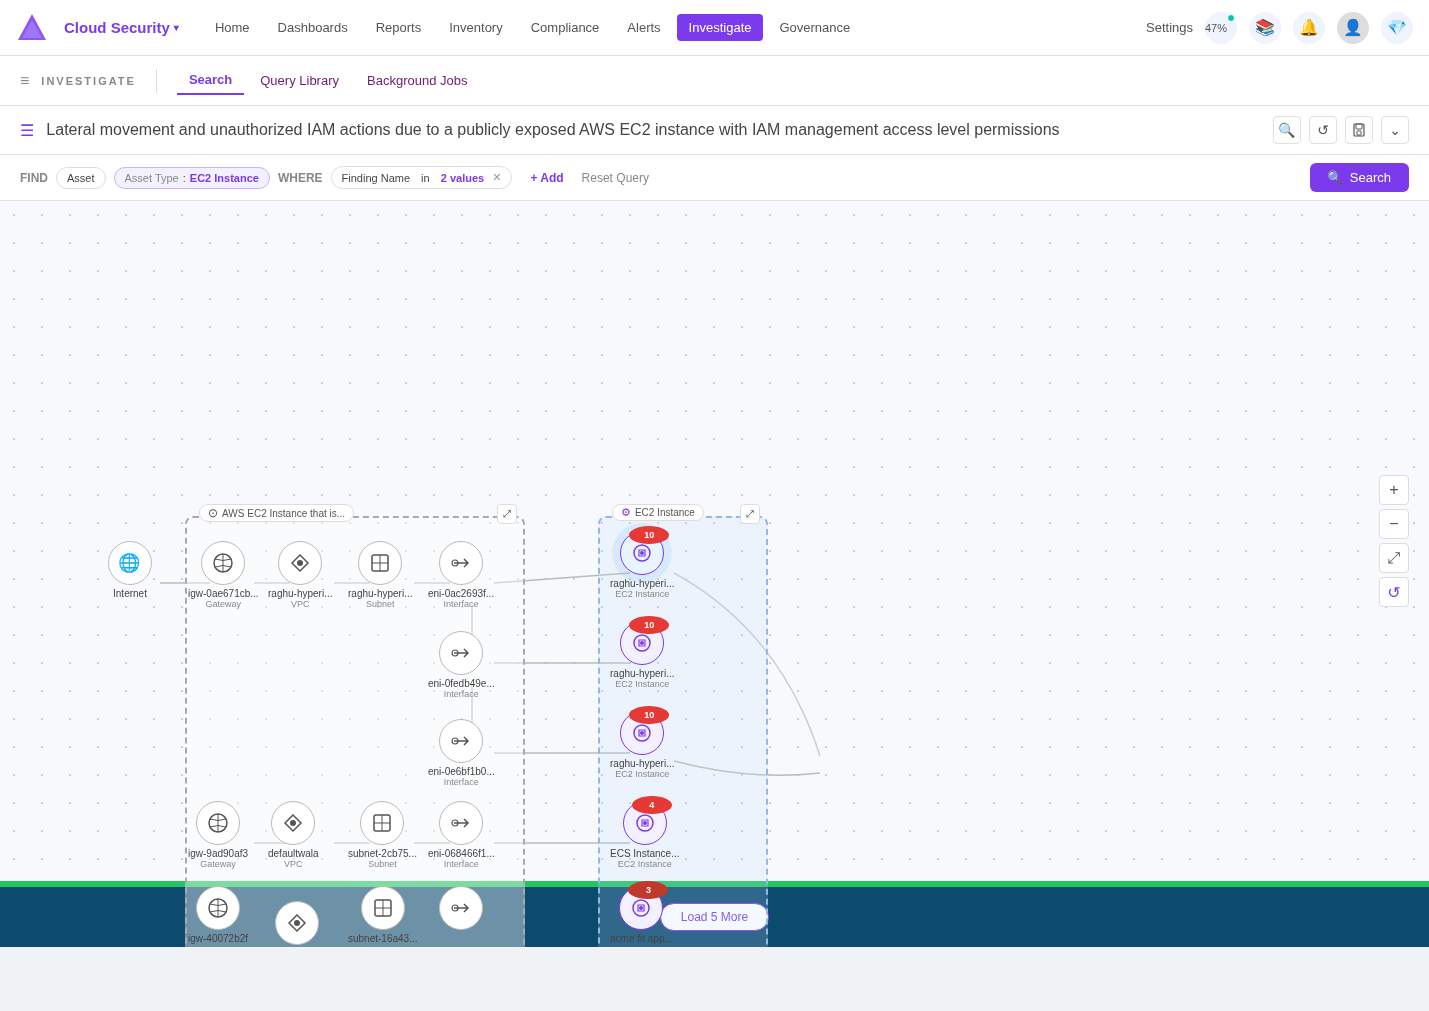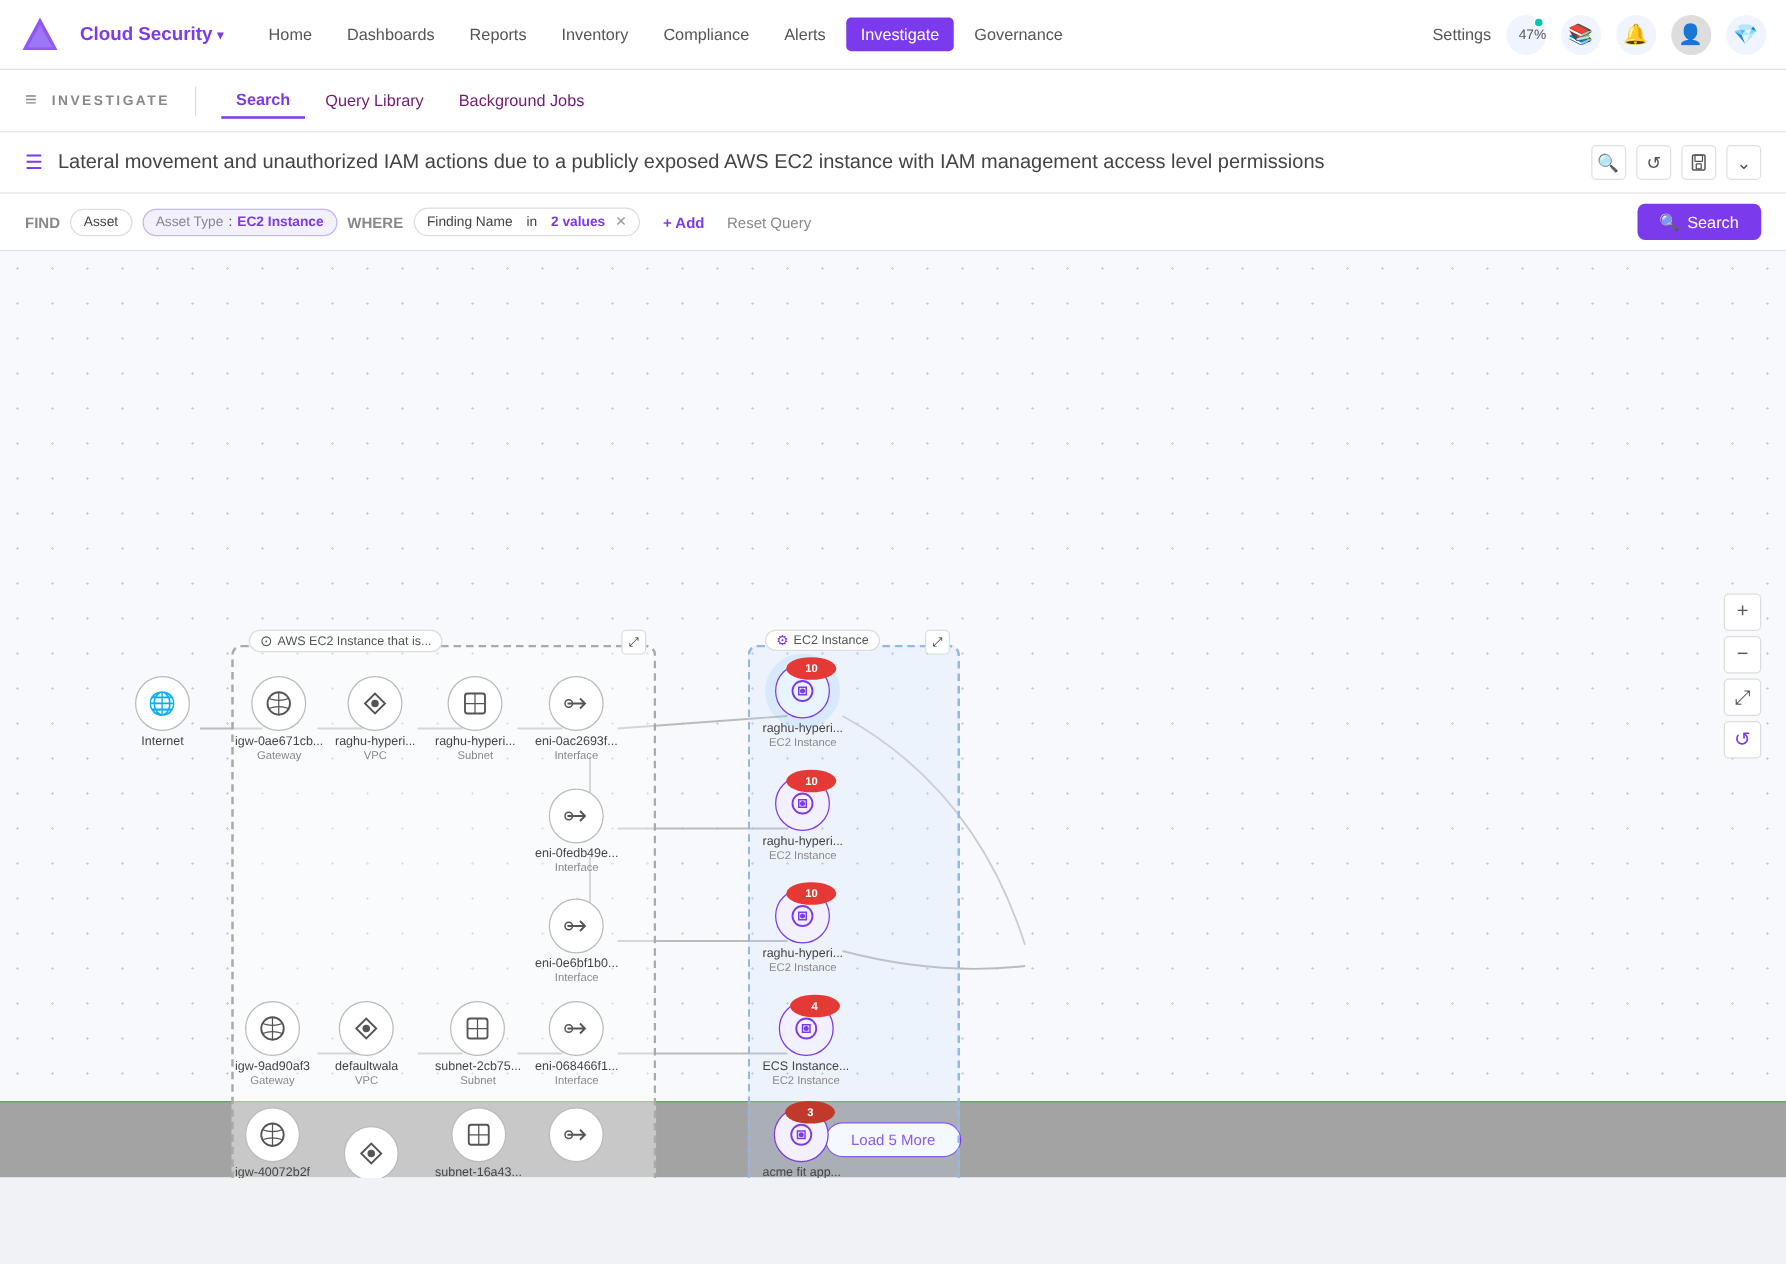--- a/index.html
+++ b/index.html
@@ -21,21 +21,21 @@
     }
     .nav-item.active { background: #7c3aed; color: #fff; font-weight: 500; }
     .nav-right { display: flex; align-items: center; gap: 12px; margin-left: auto; }
     .nav-right .settings { font-size: 13px; color: #555; cursor: pointer; }
     .avatar-circle {
       width: 32px; height: 32px; border-radius: 50%; background: #e0e0e0;
       display: flex; align-items: center; justify-content: center; font-size: 12px; color: #555;
     }
     .notification-badge {
       position: relative; width: 32px; height: 32px; border-radius: 50%;
-      background: #f0f4ff; display: flex; align-items: center; justify-content: flex-end;
+      background: #f0f4ff; display: flex; align-items: center; justify-content: flex-start;
     }
     .badge-dot {
       position: absolute; top: 2px; right: 2px; width: 8px; height: 8px;
       border-radius: 50%; background: #00c4b4; border: 1px solid #fff;
     }
 
     
     .sub-nav {
       display: flex; align-items: center; background: #fff; height: 50px;
       border-bottom: 1px solid #e0e0e0; padding: 0 20px; gap: 4px;
@@ -150,21 +150,21 @@
 
     
     .connections-svg {
       position: absolute; top: 0; left: 0; width: 100%; height: 100%;
       pointer-events: none;
     }
 
     
     .load-more-bar {
       display: flex; justify-content: center; padding: 16px;
-      background: #a3a3a3; border-top: 1px solid #22c55e;
+      background: #0c4a6e; border-top: 6px solid #22c55e;
     }
     .load-more-btn {
       border: 1px solid #7c3aed; color: #7c3aed; background: #fff;
       padding: 6px 20px; border-radius: 16px; font-size: 12px; cursor: pointer;
     }
   </style>
 </head>
 <body>
 
 <nav class="top-nav">

